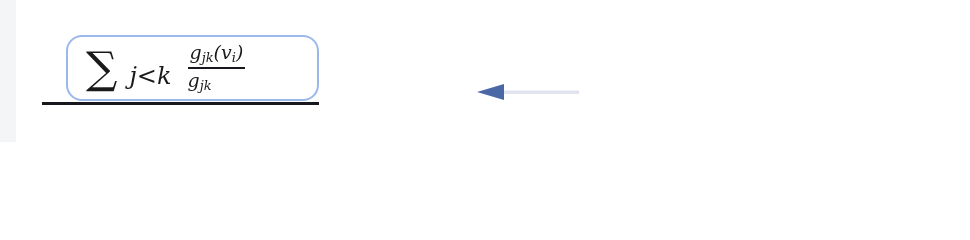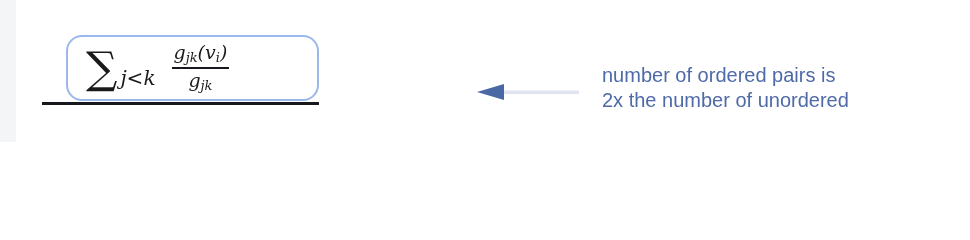--- a/index.html
+++ b/index.html
@@ -84,30 +84,30 @@
     border: 2px solid #9cb8ea;
     border-radius: 16px;
     background: transparent;
   }
   .sigma {
     font-size: 44px;
     line-height: .8;
     font-family: "DejaVu Serif", serif;
   }
   .sigma-sub {
-    font-size: 20px;
+    font-size: 24px;
     font-style: italic;
     align-self: flex-end;
-    margin-left: 3px;
+    margin-left: 12px;
     margin-bottom: 3px;
   }
   .inner-frac {
     display: inline-flex;
     flex-direction: column;
-    align-items: center;
+    align-items: flex-start;
     margin-left: 16px;
     font-style: italic;
   }
   .inner-num {
     font-size: 19px;
     line-height: 1.15;
     padding: 0 2px;
   }
   .inner-bar {
     height: 2px;
@@ -184,18 +184,14 @@
     </div>
   </div>
 
   <div class="arrow">
     <svg width="102" height="16" viewBox="0 0 102 16" xmlns="http://www.w3.org/2000/svg">
       <rect x="26" y="6.5" width="76" height="3.5" fill="#dfe4ef"></rect>
       <polygon points="0,8 27,0 27,16" fill="#4a67a6"></polygon>
     </svg>
   </div>
 
-  <div class="annotation">
-    <div>number of ordered pairs is</div>
-    <div>2x the number of unordered</div>
-  </div>
 
 </div>
 
 </body></html>

